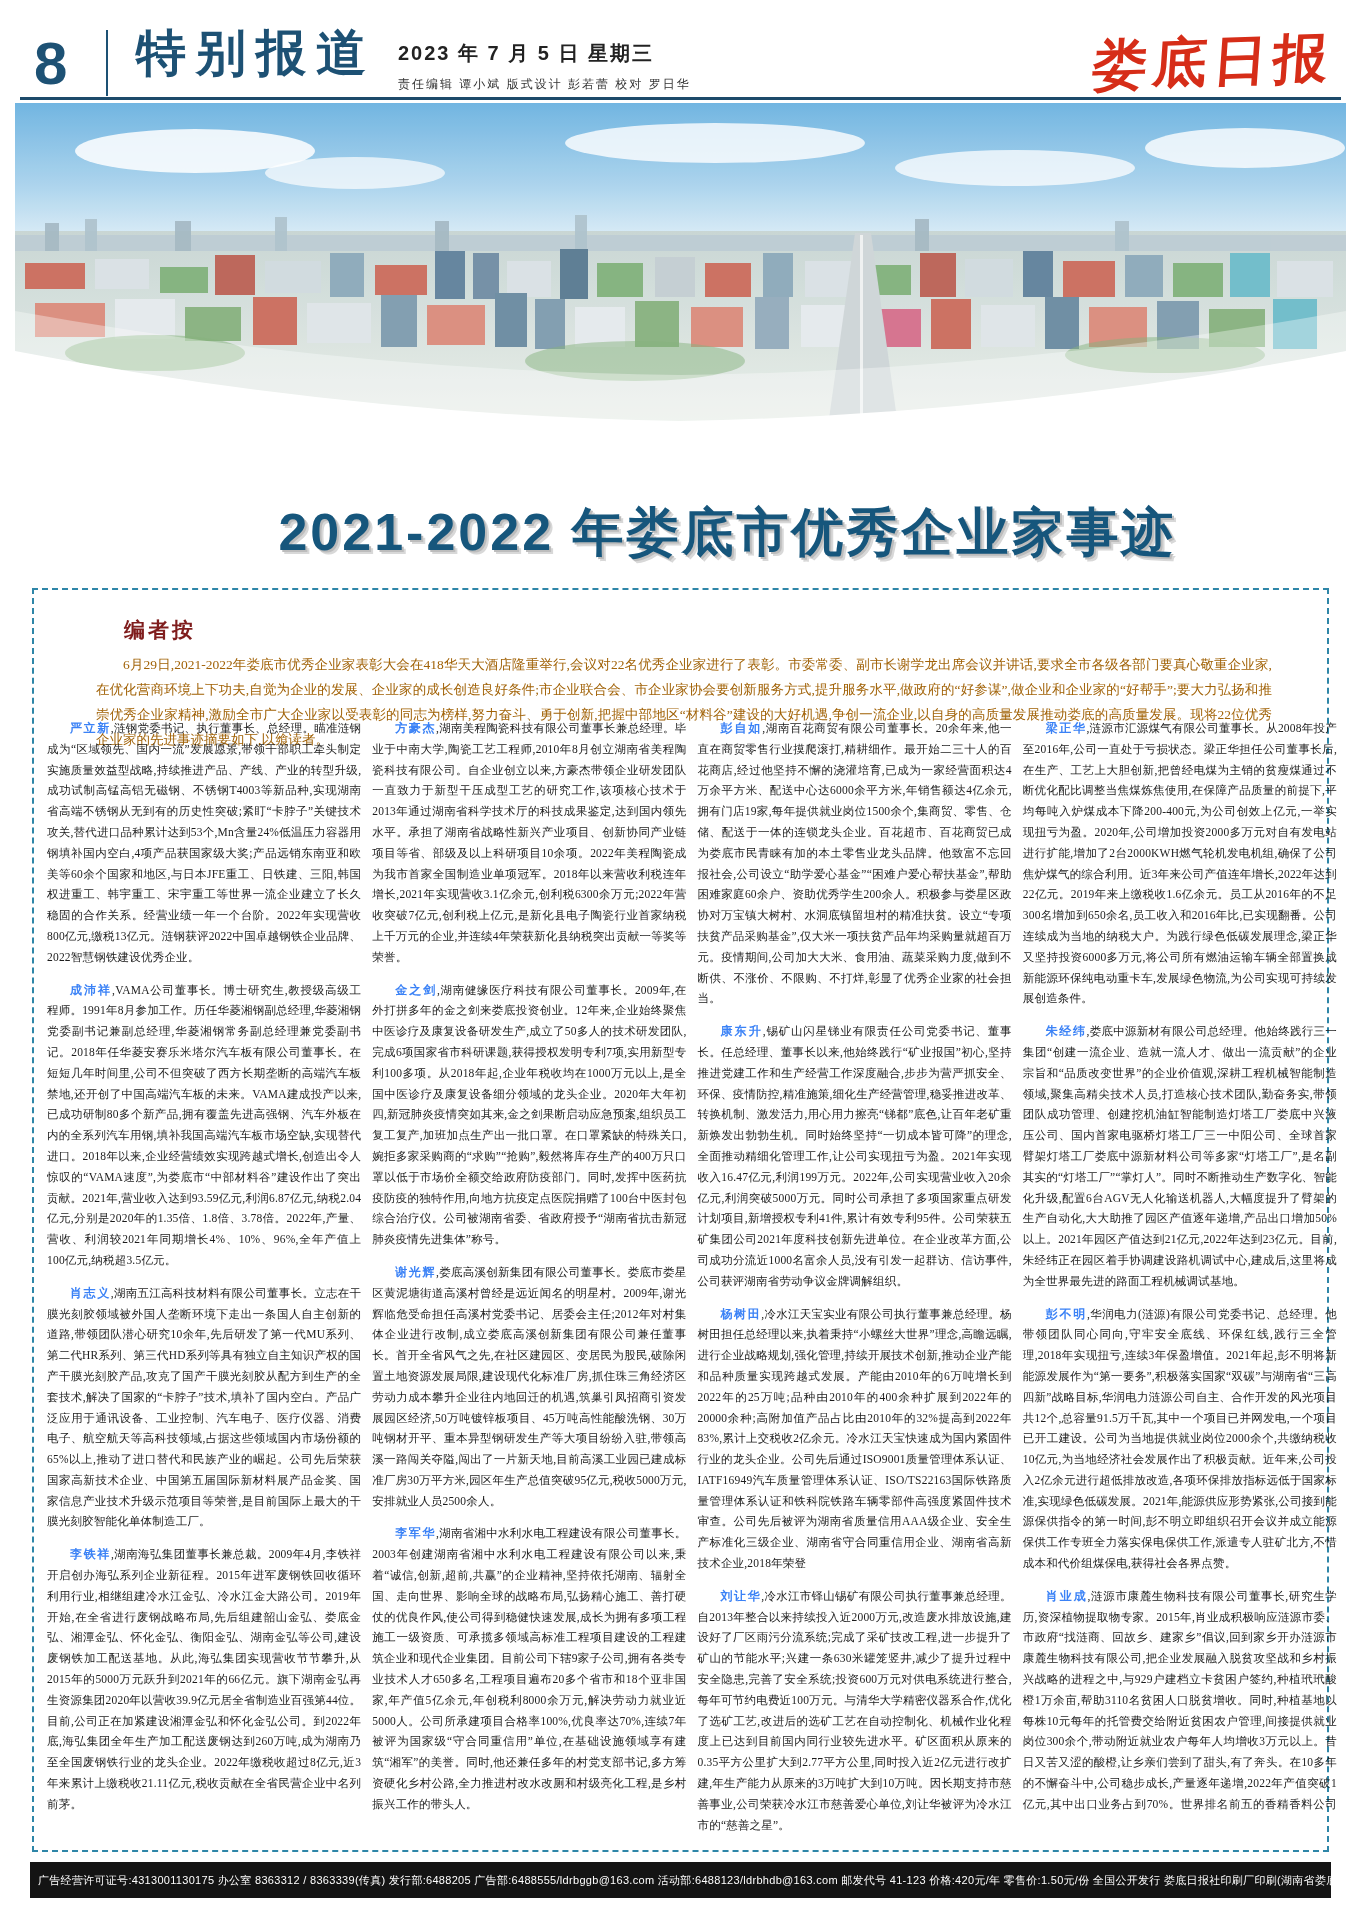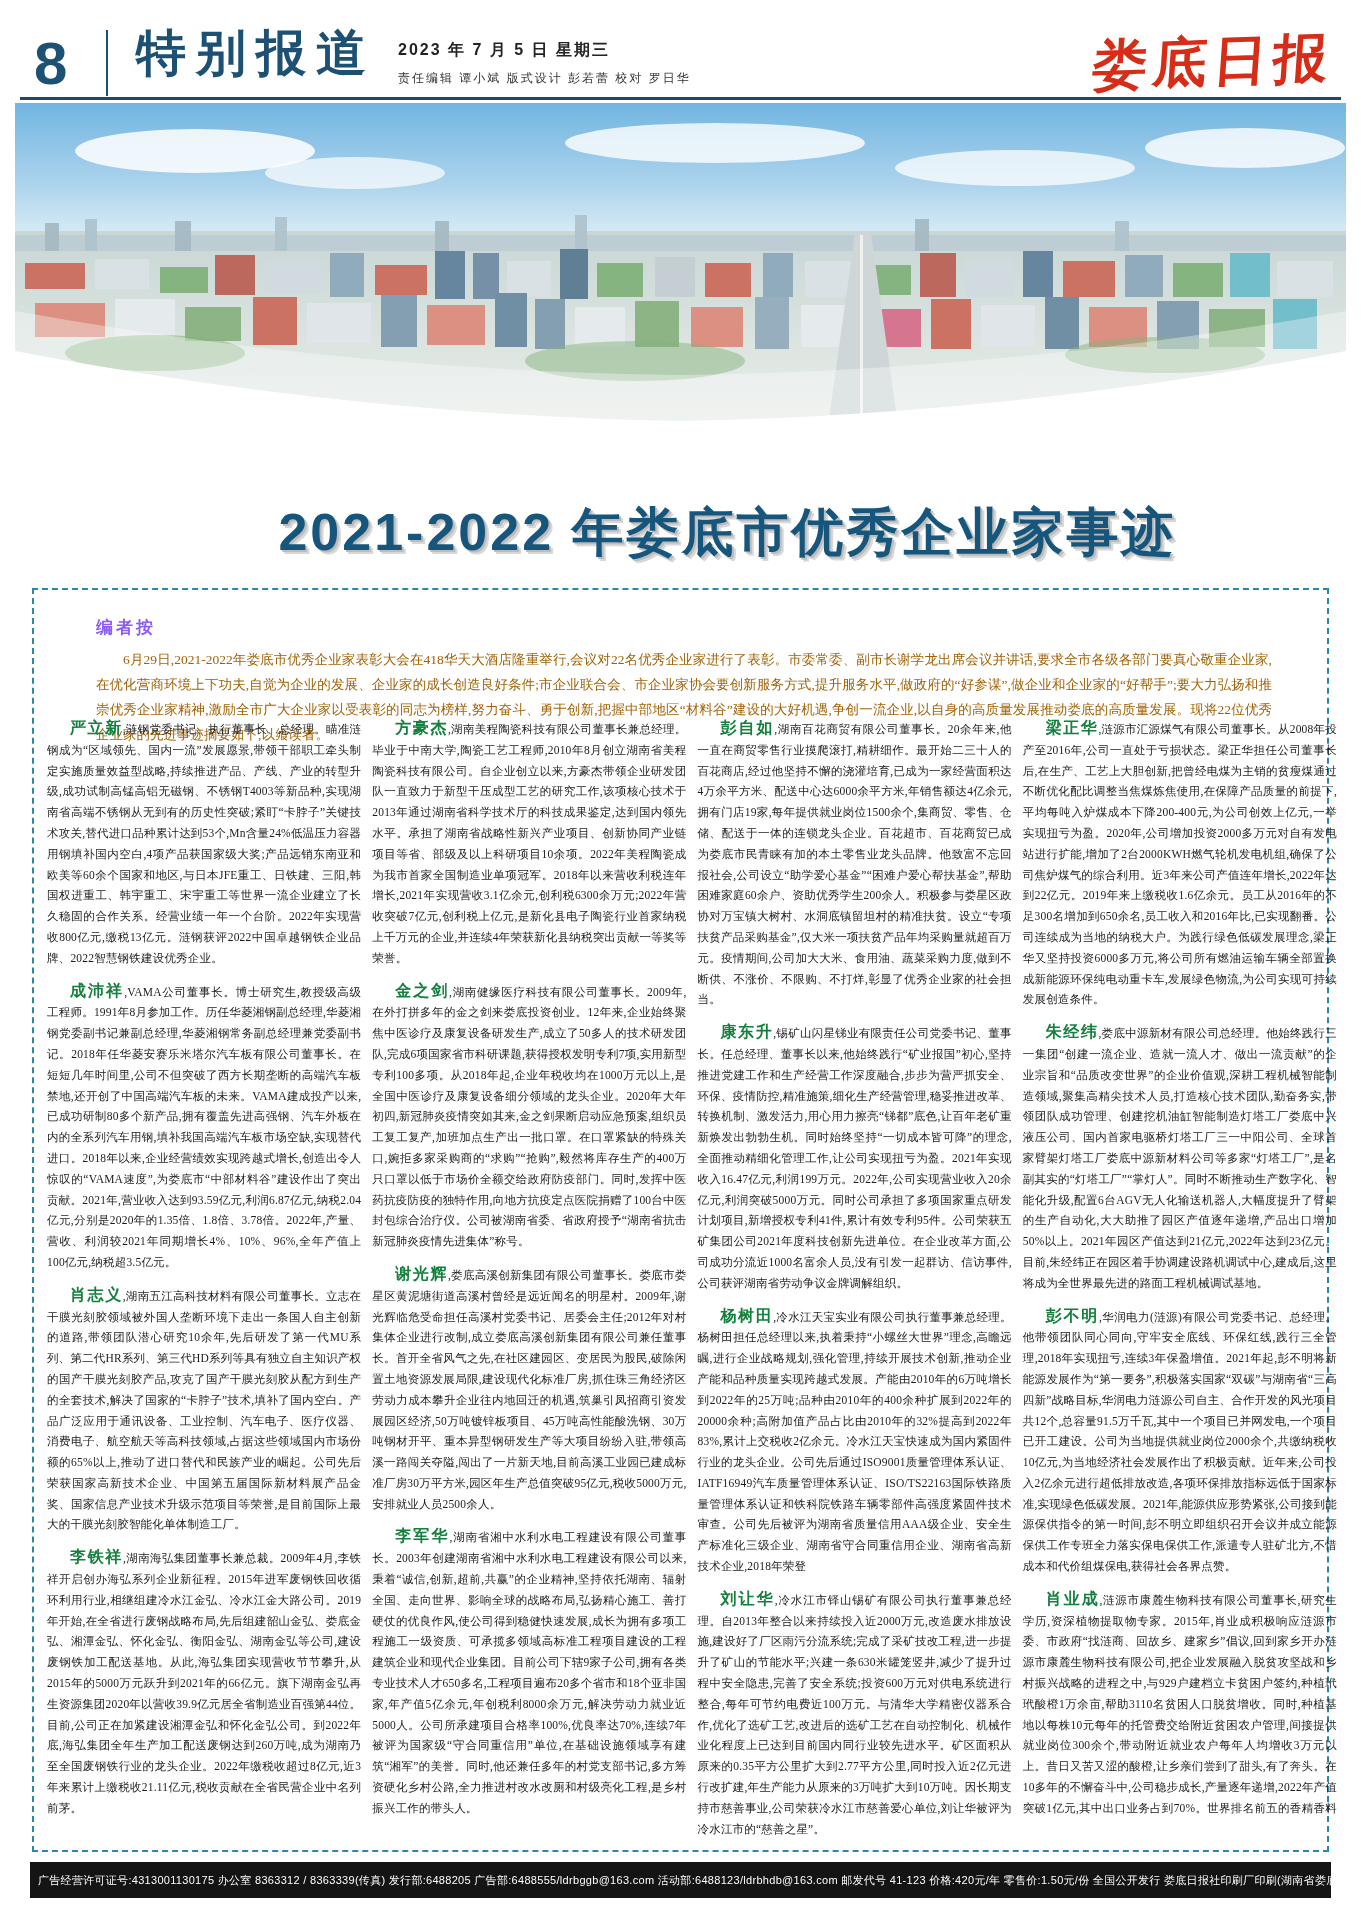--- a/index.html
+++ b/index.html
@@ -3,37 +3,37 @@
 <meta charset="utf-8">
 <style>
   html,body{margin:0;padding:0;background:#fff;}
   body{width:1361px;height:1913px;position:relative;font-family:"Liberation Serif","DejaVu Serif",serif;color:#1a1a1a;overflow:hidden;}
   
   .masthead{position:absolute;top:18px;left:20px;right:20px;height:78px;}
   .pageno{position:absolute;left:14px;top:16px;font-family:"Liberation Sans","DejaVu Sans",sans-serif;font-size:60px;font-weight:bold;color:#1d5174;line-height:1;}
   .head-div{position:absolute;left:86px;top:12px;width:2px;height:66px;background:#1d5174;}
   .section-title{position:absolute;left:116px;top:8px;font-family:"Liberation Sans","DejaVu Sans",sans-serif;font-size:50px;font-weight:900;color:#1d5174;letter-spacing:10px;line-height:1.1;}
   .date-block{position:absolute;left:378px;top:22px;}
-  .date-line{font-family:"Liberation Sans","DejaVu Sans",sans-serif;font-size:16px;font-weight:bold;color:#222;letter-spacing:2px;}
+  .date-line{font-family:"Liberation Sans","DejaVu Sans",sans-serif;font-size:20px;font-weight:bold;color:#222;letter-spacing:2px;}
   .staff-line{margin-top:9px;font-family:"Liberation Sans","DejaVu Sans",sans-serif;font-size:12px;color:#333;letter-spacing:2px;}
   .paper-logo{position:absolute;right:8px;top:8px;font-size:54px;font-weight:900;color:#d62d18;letter-spacing:6px;transform:skewX(-6deg) rotate(-2deg);font-family:"Liberation Serif","DejaVu Serif",serif;}
   .head-rule{position:absolute;top:97px;left:20px;right:20px;height:3px;background:#1d4a6a;}
   
   .hero{position:absolute;top:103px;left:15px;width:1331px;height:330px;}
   
   .big-title{position:absolute;top:498px;left:0;width:100%;text-align:center;font-family:"Liberation Sans","DejaVu Sans",sans-serif;font-size:52px;font-weight:900;color:#16567c;letter-spacing:3px;text-shadow:2px 2px 0 #bcbcbc,4px 4px 0 #d8d8d8;padding-left:47px;}
   
   .content-box{position:absolute;left:32px;top:588px;width:1297px;height:1264px;border:2px dashed #2e86a8;box-sizing:border-box;background:#fff;}
   .editor-note{position:absolute;left:62px;top:26px;width:1176px;}
-  .editor-label{font-size:17px;font-weight:bold;color:#8b5cf6;letter-spacing:3px;font-family:"Liberation Sans","DejaVu Sans",sans-serif;}
+  .editor-label{font-size:21px;font-weight:bold;color:#7f1d1d;letter-spacing:3px;margin-left:28px;font-family:"Liberation Sans","DejaVu Sans",sans-serif;}
   .editor-text{margin-top:8px;font-size:13.5px;line-height:25px;text-align:justify;text-indent:2em;color:#a16207;}
   
   .flow{position:absolute;left:13px;top:128px;width:1290px;height:1128px;column-count:4;column-gap:11px;column-fill:auto;overflow:hidden;}
   .profile{margin:0 0 12px 0;font-size:11.5px;line-height:20.8px;text-align:justify;text-indent:2em;color:#1c1c1c;letter-spacing:0.2px;}
-  .pname{font-family:"Liberation Sans","DejaVu Sans",sans-serif;font-weight:bold;color:#15803d;letter-spacing:1.5px;font-size:16px;}
+  .pname{font-family:"Liberation Sans","DejaVu Sans",sans-serif;font-weight:bold;color:#3b82f6;letter-spacing:1.5px;font-size:12px;}
   
   .footer-bar{position:absolute;left:30px;top:1862px;width:1301px;height:36px;background:#141414;color:#fff;font-family:"Liberation Sans","DejaVu Sans",sans-serif;font-size:11px;display:flex;align-items:center;padding:0 8px;box-sizing:border-box;white-space:nowrap;overflow:hidden;letter-spacing:0.3px;}
 </style>
 </head>
 <body>
 
 <div class="masthead">
   <div class="pageno">8</div>
   <div class="head-div"></div>
   <div class="section-title">特别报道</div>

